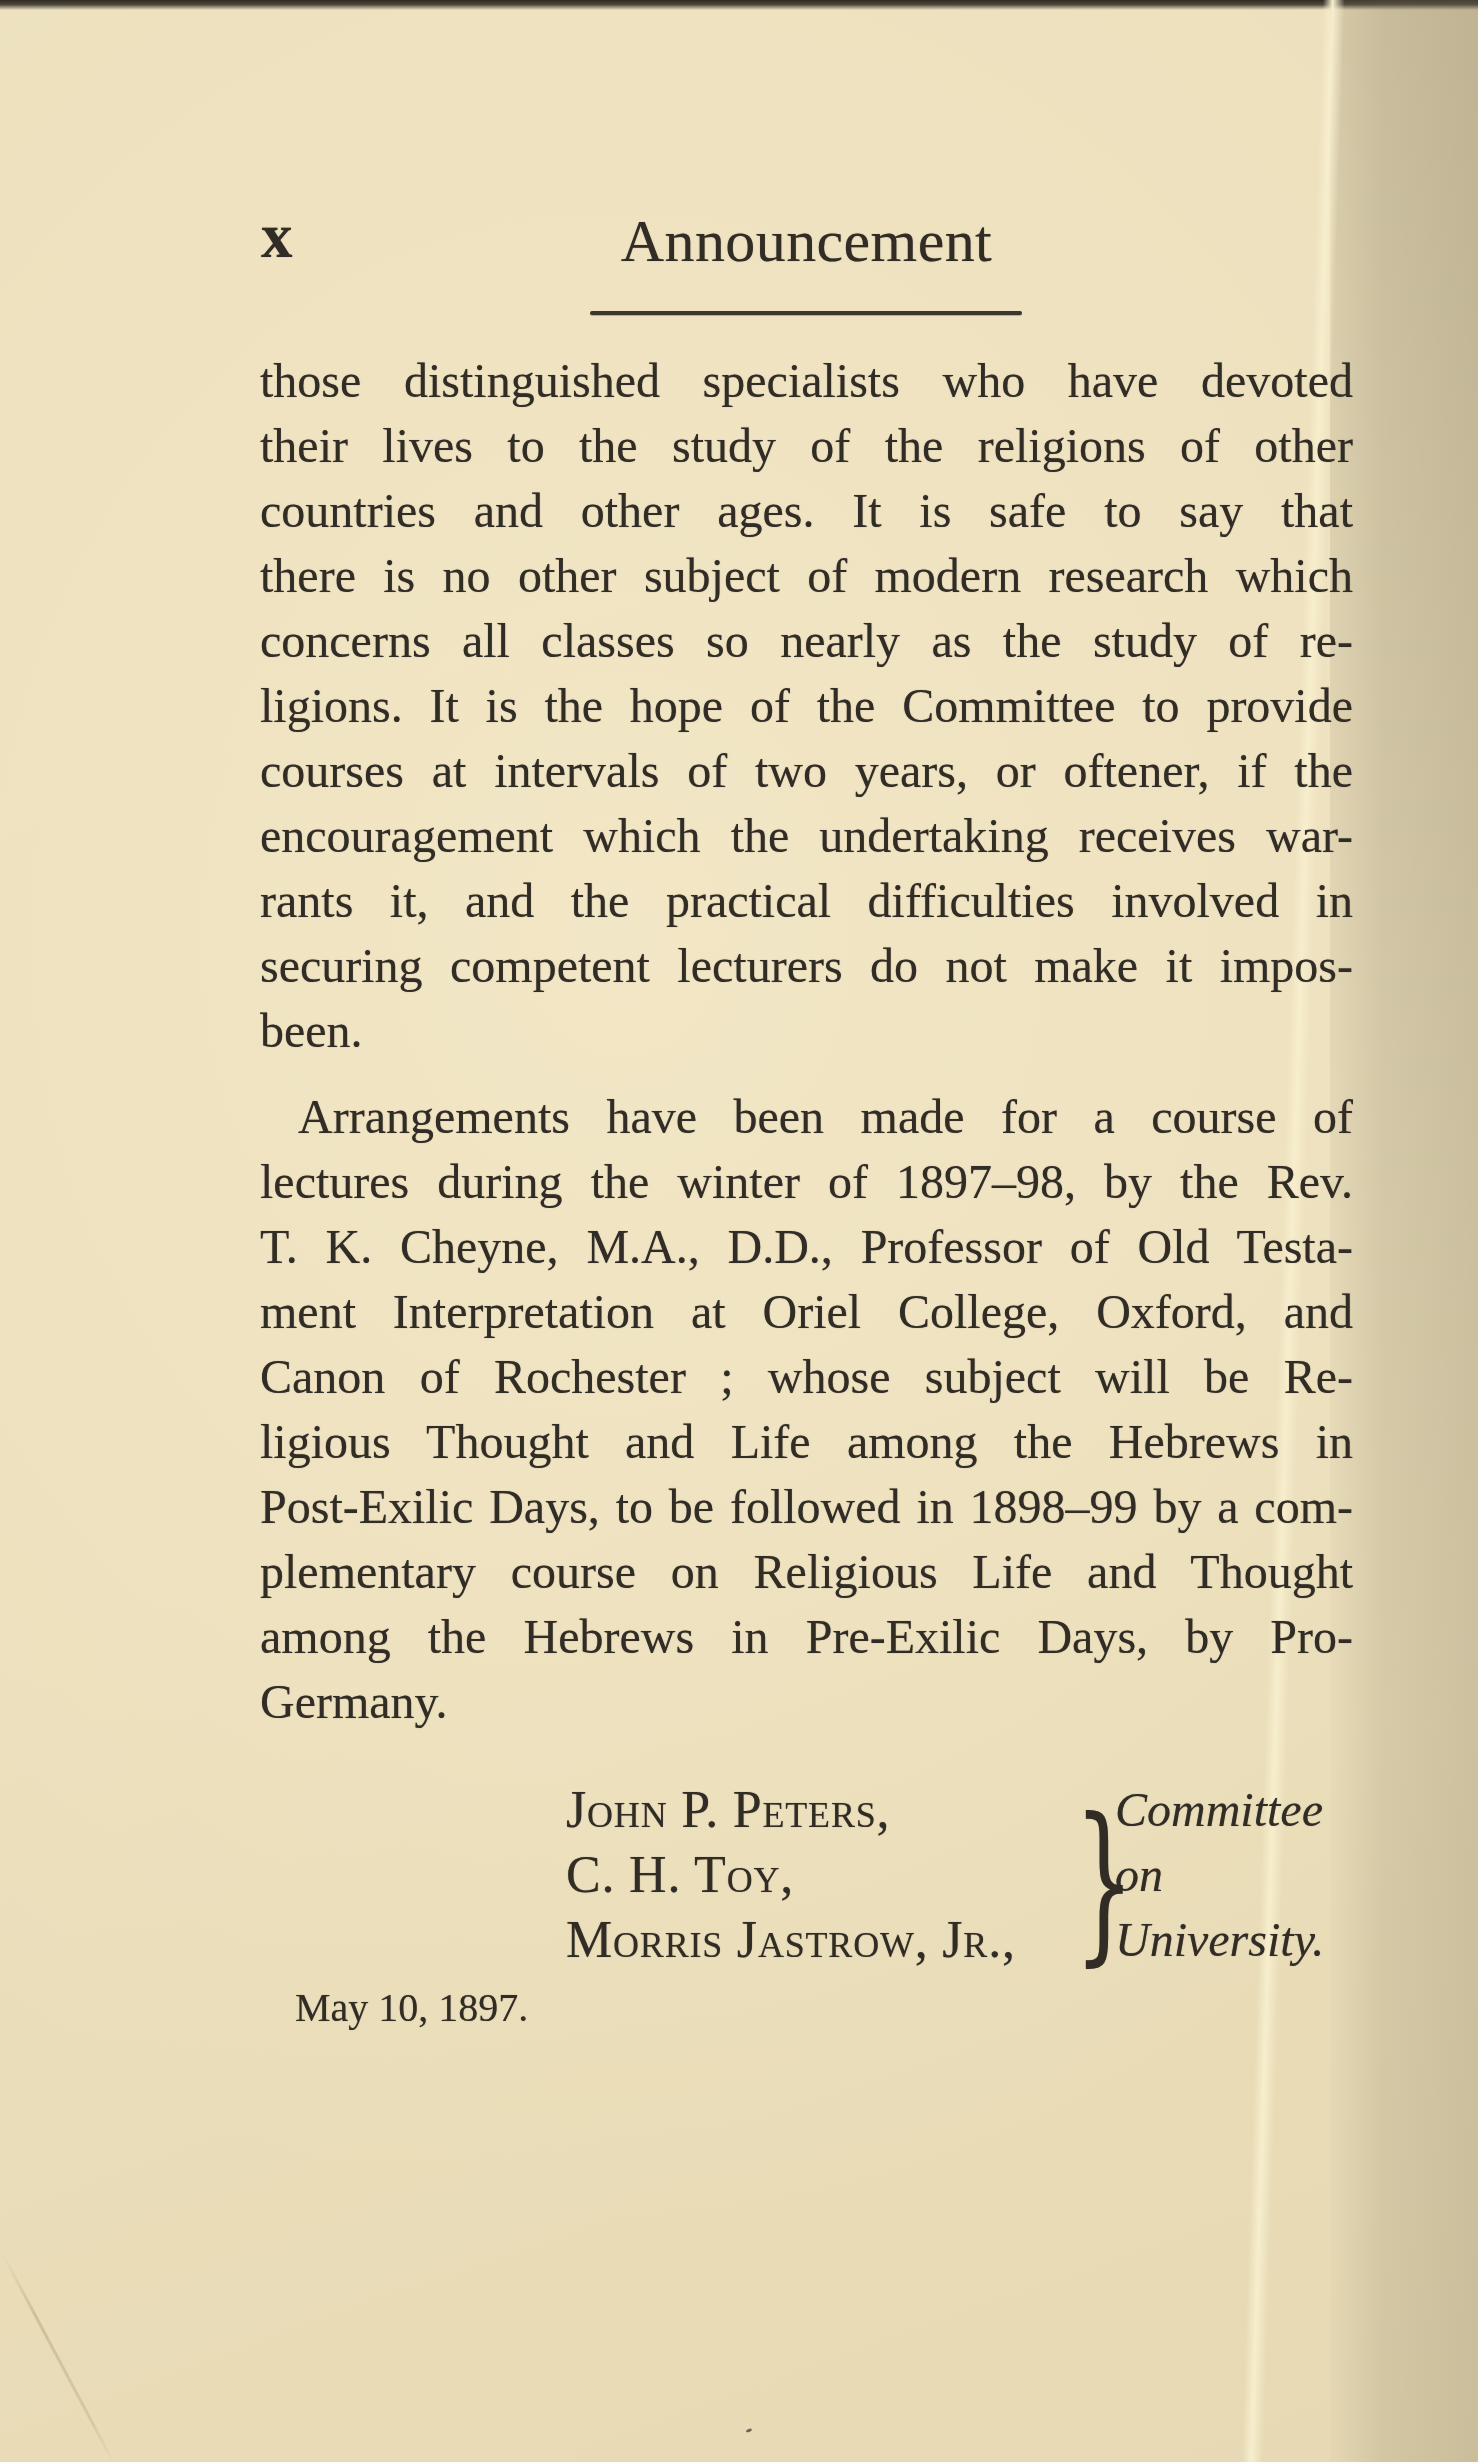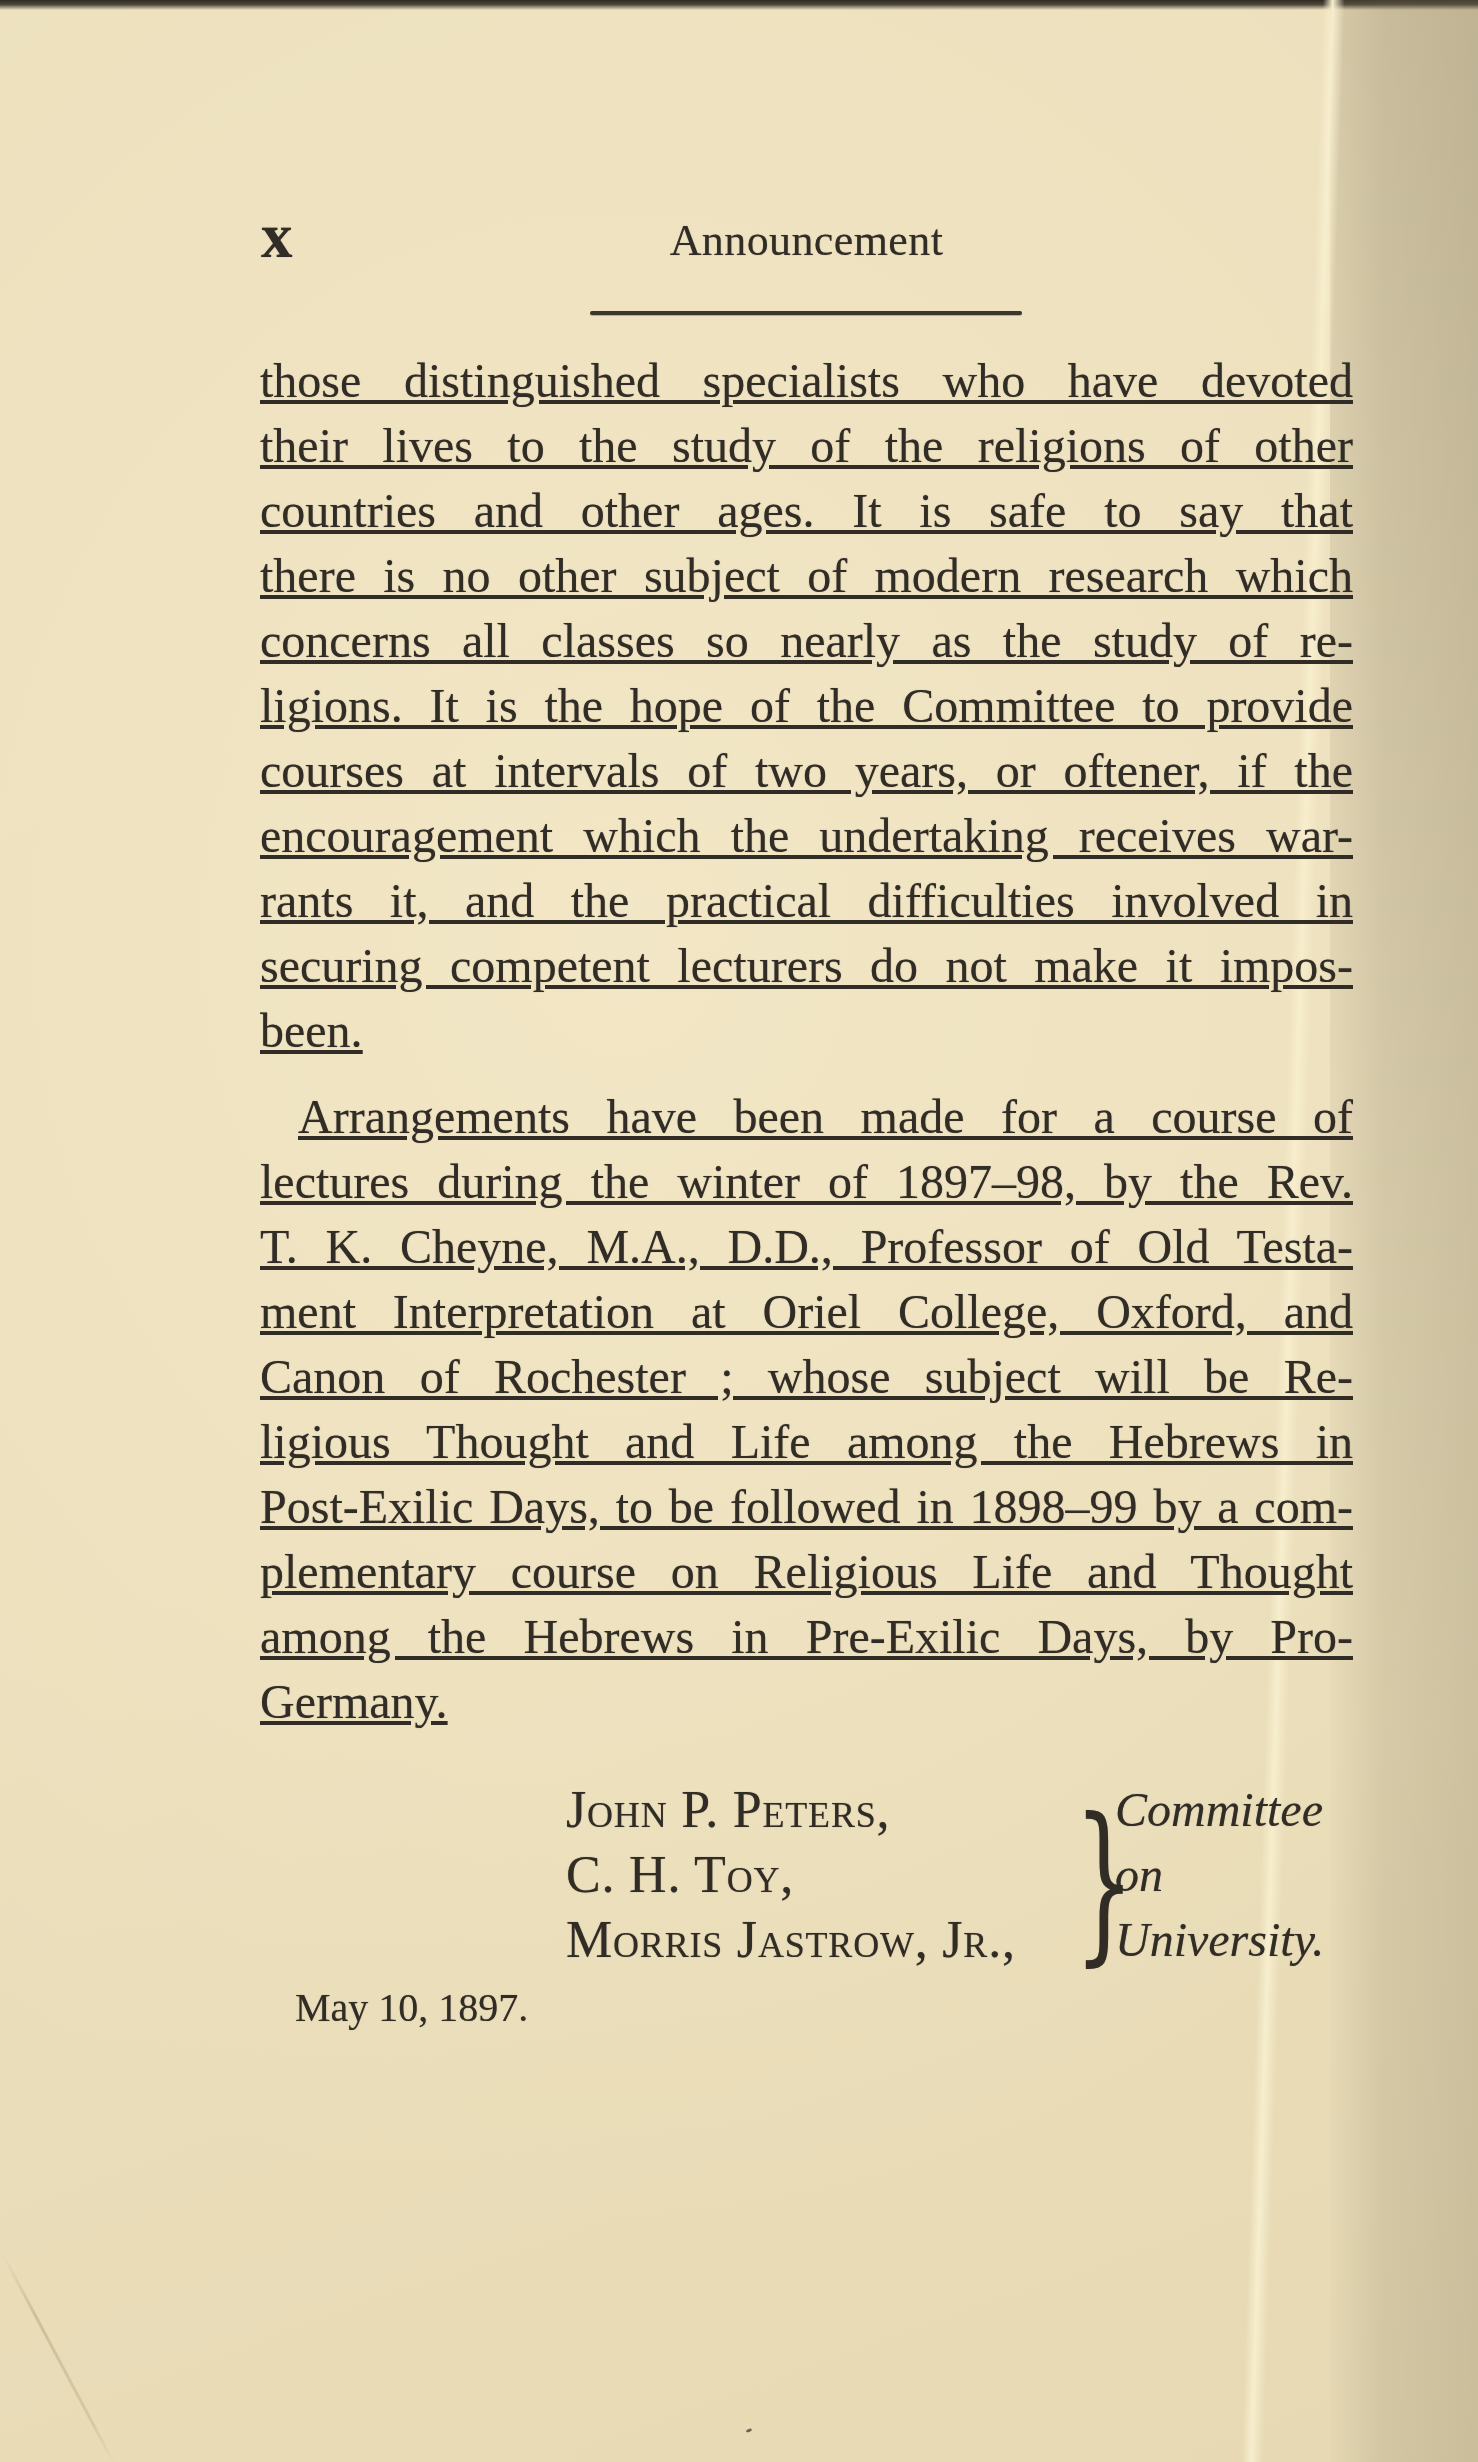--- a/index.html
+++ b/index.html
@@ -25,26 +25,26 @@
     transform:rotate(62deg);transform-origin:left center;border-radius:1.7px;
     background:linear-gradient(to right, rgba(165,145,105,.0), rgba(165,145,105,.38) 30%, rgba(165,145,105,.25) 80%, rgba(165,145,105,0));}
   .fleck{position:absolute;left:746px;top:2429px;width:5.8px;height:3.3px;border-radius:50%;
     background:rgba(70,60,45,.75);transform:rotate(-20deg);}
 
   .ink{color:#312d26;text-shadow:0 0 1px rgba(49,45,38,.5);}
 
   
   .pagenum{position:absolute;left:261px;top:206px;font-size:63px;line-height:60px;font-weight:700;}
   .title{position:absolute;left:260px;top:211px;width:1093px;text-align:center;
-    font-size:44px;line-height:60px;letter-spacing:0.4px;}
+    font-size:60px;line-height:60px;letter-spacing:0.4px;}
   .rule{position:absolute;left:590px;top:311px;width:432px;height:4.2px;border-radius:2.5px;
     background:#3b372e;box-shadow:0 0.8px 0 rgba(59,55,46,.4);}
 
   
-  .body{position:absolute;left:260px;top:348px;width:1093px;text-decoration:underline;}
+  .body{position:absolute;left:260px;top:348px;width:1093px;}
   .bline{font-size:48px;line-height:65px;white-space:normal;}
   .bline.j{text-align:justify;text-align-last:justify;}
   .bline.indent{text-indent:38px;}
   .bline.pgap{margin-top:21px;}
 
   
   .sig-names{position:absolute;left:566px;top:1777px;
     font-variant:small-caps;font-size:52px;line-height:65px;letter-spacing:0.8px;}
   .sig-brace{position:absolute;left:1074px;top:1790px;
     font-family:"DejaVu Serif",serif;font-size:173px;line-height:183px;

